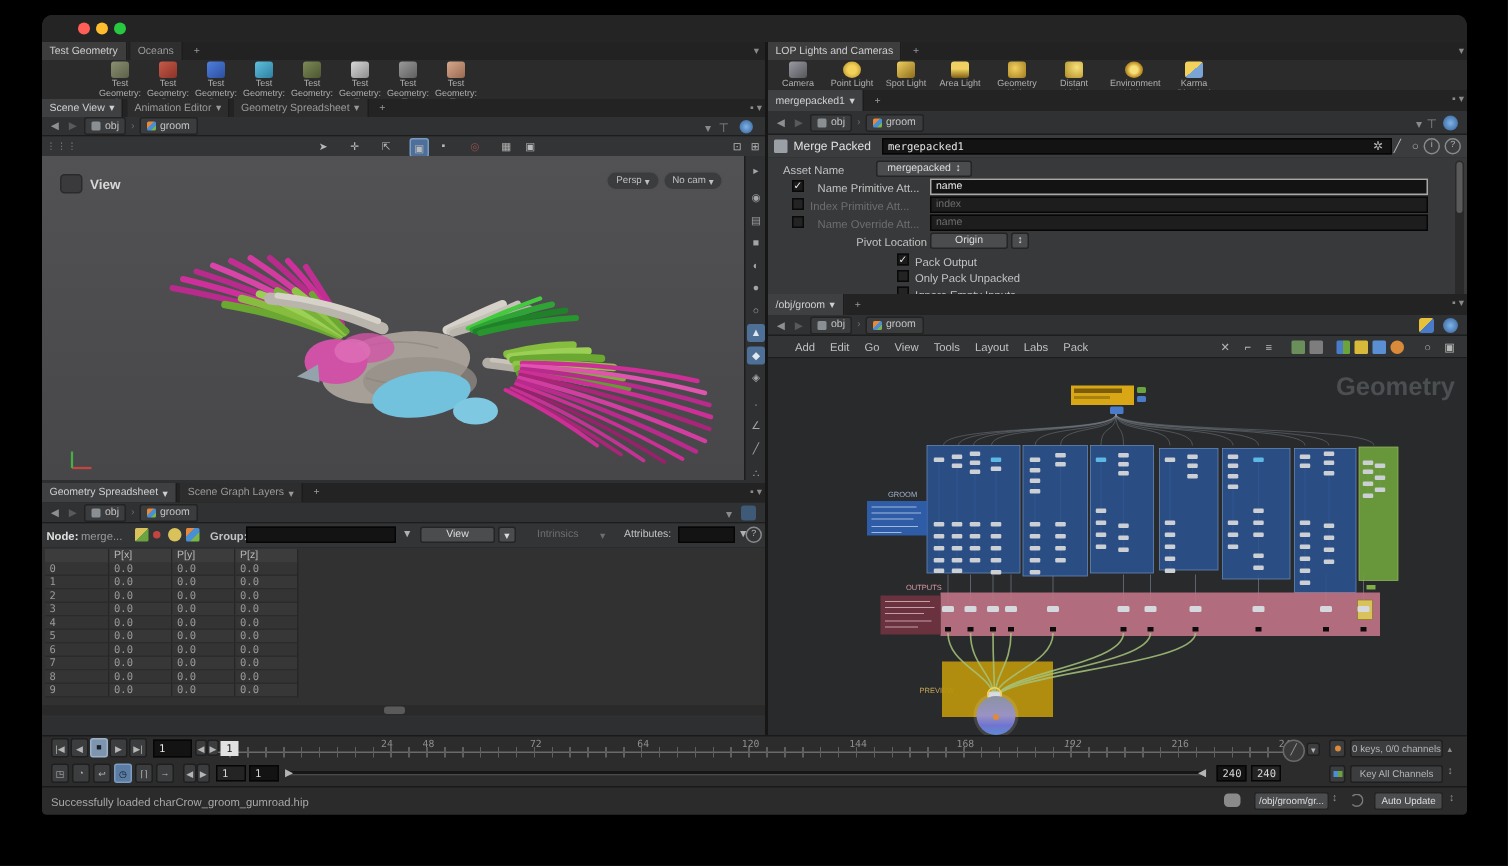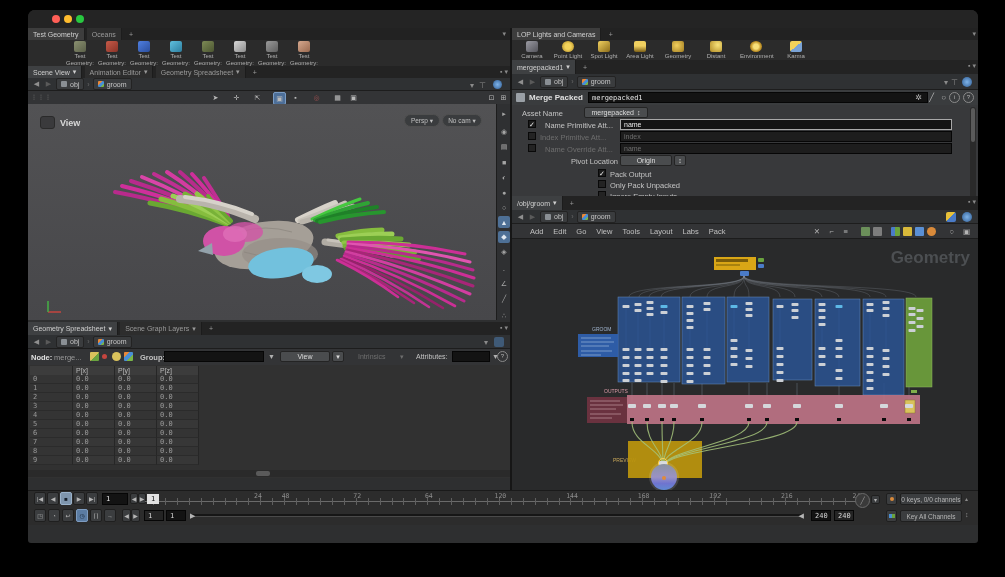--- a/index.html
+++ b/index.html
@@ -273,21 +273,21 @@
     <span class="chip">
         <span class="chipicon" style="background:linear-gradient(135deg,#e8883a 40%,#4a8fd4 40% 70%,#7ab648 70%);"></span>
         <span>groom</span>
       </span>
     <span class="abs" style="right:30px;top:4px;color:#8a8a8a;">▾</span>
     <span class="abs" style="right:20px;top:4px;color:#8a8a8a;">⊤</span>
     <span class="abs" style="right:6px;top:3px;width:10px;height:10px;border-radius:50%;background:radial-gradient(circle,#7fb3e8,#2f5d94);"></span>
   </div>
   <div class="abs" style="left:484px;top:80px;width:466px;height:15px;background:#3a3c3e;border-bottom:1px solid #252525;">
     <span class="abs" style="left:4px;top:3px;width:9px;height:9px;background:#9aa0a6;border-radius:1px;"></span>
-    <span class="abs" style="left:17px;top:3px;font-size:8px;font-weight:bold;color:#e0e0e0;">Merge Packed</span>
+    <span class="abs" style="left:17px;top:3px;font-size:8px;font-weight:normal;color:#e0e0e0;">Merge Packed</span>
     <div class="abs field mono" style="left:76px;top:2px;width:340px;height:11px;color:#e6e6e6;">mergepacked1</div>
     <span class="abs" style="right:56px;top:3px;color:#b5b5b5;">✲</span>
     <span class="abs" style="right:44px;top:3px;color:#b5b5b5;">╱</span>
     <span class="abs" style="right:32px;top:3px;color:#b5b5b5;">○</span>
     <span class="abs" style="right:18px;top:2px;width:9px;height:9px;border:1px solid #8a8a8a;border-radius:50%;font-size:6px;text-align:center;line-height:9px;color:#b5b5b5;">i</span>
     <span class="abs" style="right:4px;top:2px;width:9px;height:9px;border:1px solid #8a8a8a;border-radius:50%;font-size:6px;text-align:center;line-height:9px;color:#b5b5b5;">?</span>
   </div>
   <div class="abs" style="left:484px;top:95px;width:466px;height:134px;background:#38393b;">
 
     <span class="plabel" style="left:10px;top:4px;width:60px;text-align:left;">Asset Name</span>
@@ -761,14 +761,23 @@
     </div>
     <div class="abs field mono" style="left:783px;top:19px;width:20px;height:11px;">240</div>
     <div class="abs field mono" style="left:806px;top:19px;width:20px;height:11px;background:#242424;">240</div>
     <span class="btn abs" style="left:858px;top:19px;width:11px;height:12px;">
         <span style="width:6px;height:4px;background:linear-gradient(90deg,#4a8fd4 50%,#6aa33c 50%);"></span>
       </span>
     <span class="btn abs" style="left:872px;top:19px;width:62px;height:12px;font-size:6.5px;">Key All Channels</span>
     <span class="abs" style="left:937px;top:20px;color:#8a8a8a;font-size:7px;">↕</span>
   </div>
 
+  <div class="abs" style="left:0;top:514px;width:950px;height:19px;background:#2b2b2b;border-top:1px solid #191919;">
+    <span class="abs" style="left:6px;top:5px;font-size:7.5px;color:#a8a8a8;">Successfully loaded charCrow_groom_gumroad.hip</span>
+    <span class="abs" style="left:788px;top:4px;width:11px;height:9px;background:#8a8a8a;border-radius:3px;"></span>
+    <span class="dd abs" style="left:808px;top:3px;width:50px;height:12px;font-size:6.5px;">/obj/groom/gr...</span>
+    <span class="abs" style="left:860px;top:4px;color:#8a8a8a;font-size:7px;">↕</span>
+    <span class="abs" style="left:872px;top:4px;width:9px;height:9px;border:1.5px solid #7a7a7a;border-left-color:transparent;border-radius:50%;box-sizing:border-box;"></span>
+    <span class="dd abs" style="left:888px;top:3px;width:46px;height:12px;font-size:6.5px;">Auto Update</span>
+    <span class="abs" style="left:938px;top:4px;color:#8a8a8a;font-size:7px;">↕</span>
+  </div>
 
 </div>
 
 </body></html>

